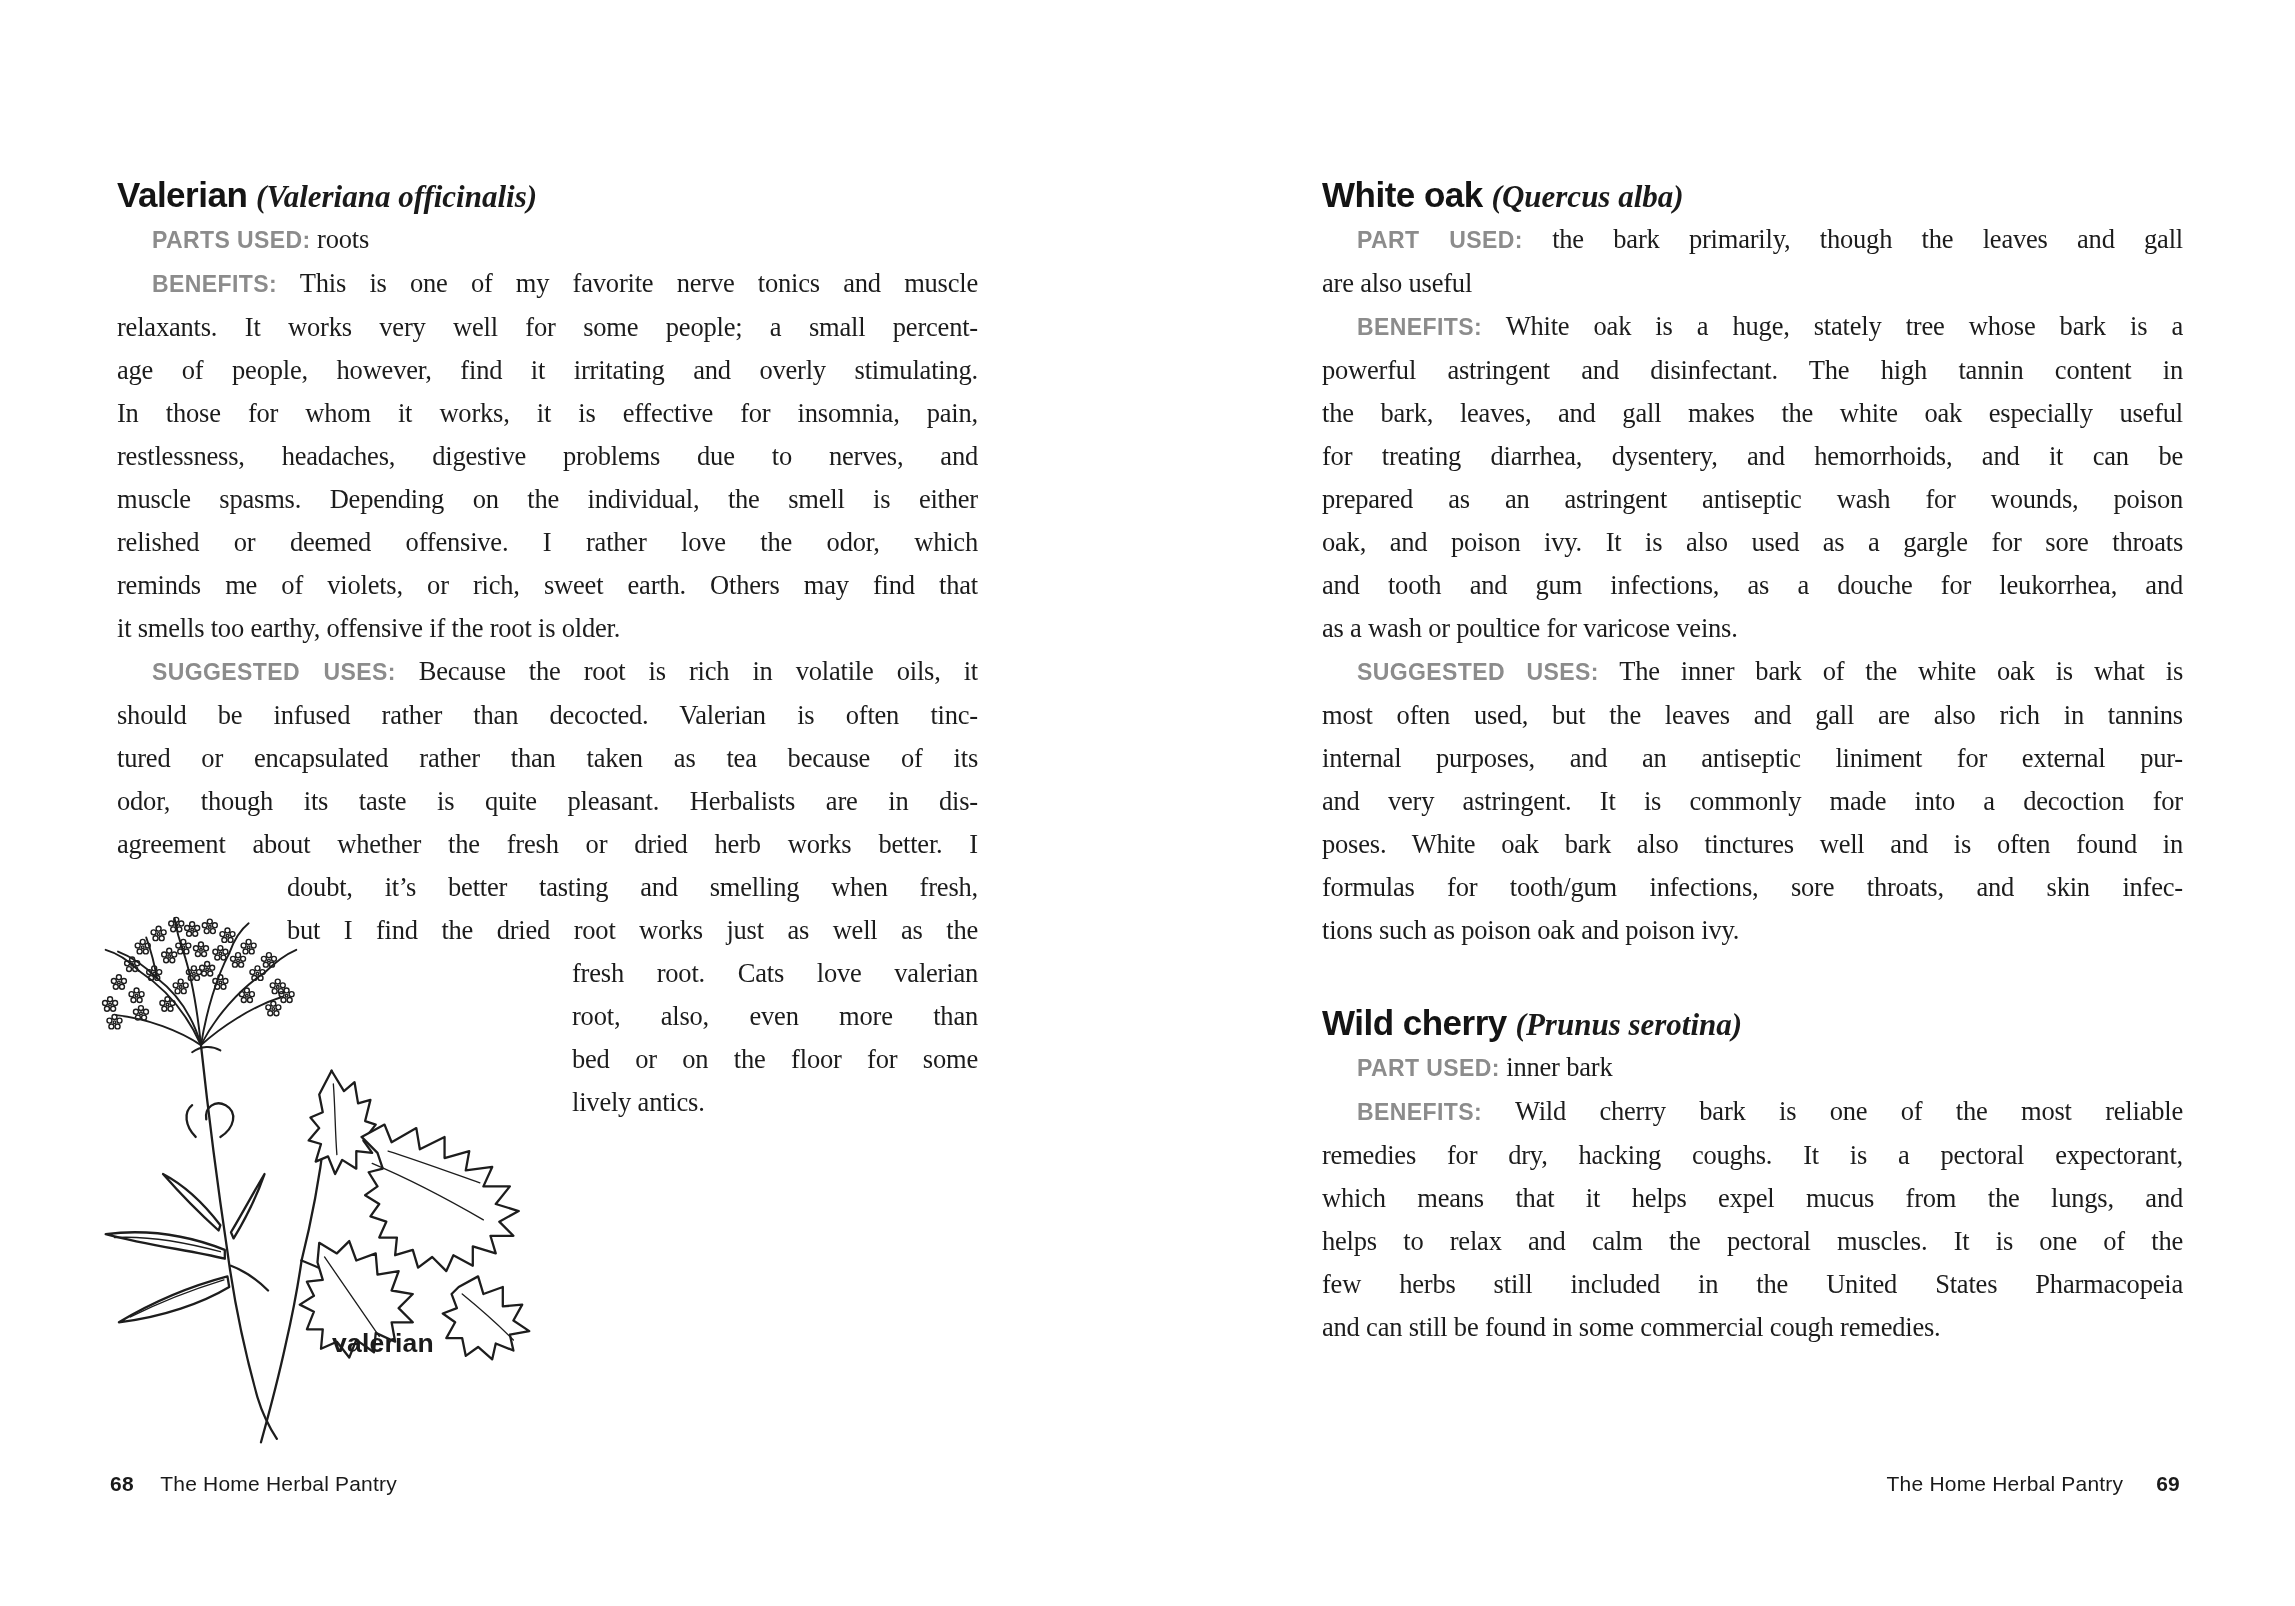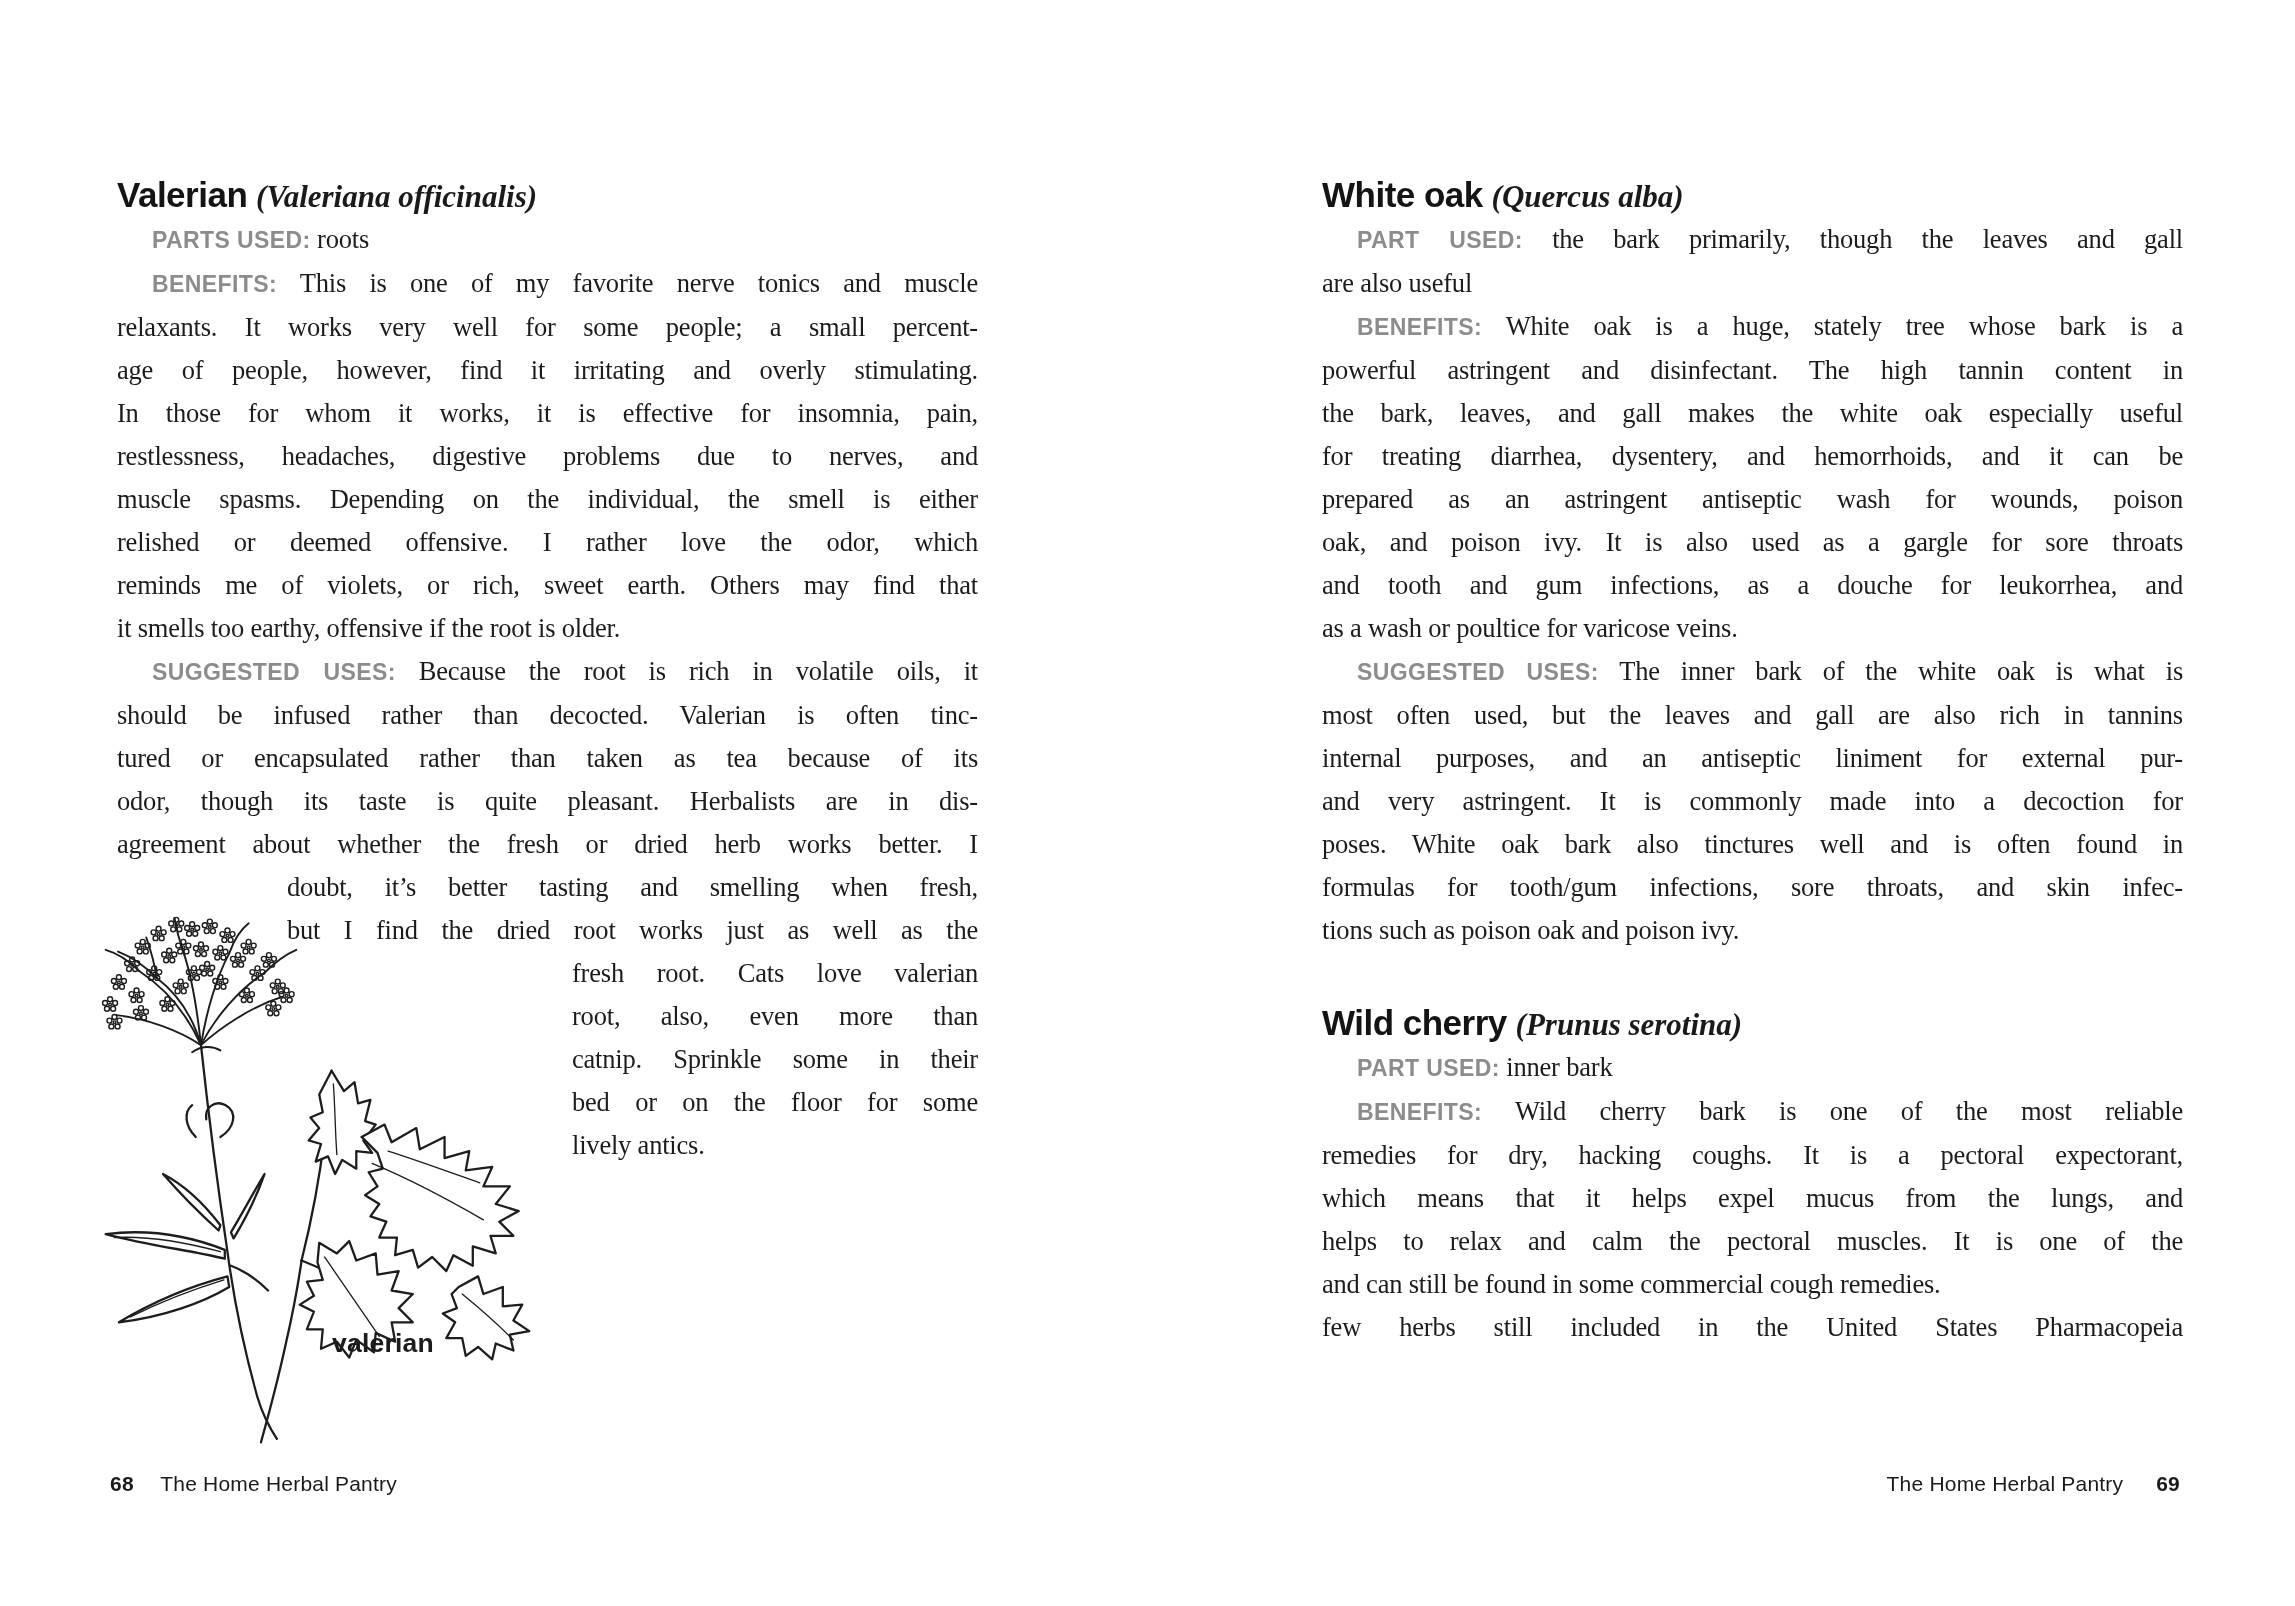--- a/index.html
+++ b/index.html
@@ -73,21 +73,20 @@
     <div class="bline">it smells too earthy, offensive if the root is older.</div>
     <div class="bline just ind-label"><span class="label">SUGGESTED USES:</span> Because the root is rich in volatile oils, it</div>
     <div class="bline just">should be infused rather than decocted. Valerian is often tinc-</div>
     <div class="bline just">tured or encapsulated rather than taken as tea because of its</div>
     <div class="bline just">odor, though its taste is quite pleasant. Herbalists are in dis-</div>
     <div class="bline just">agreement about whether the fresh or dried herb works better. I</div>
     <div class="bline just ind-mid">doubt, it’s better tasting and smelling when fresh,</div>
     <div class="bline just ind-mid">but I find the dried root works just as well as the</div>
     <div class="bline just ind-deep">fresh root. Cats love valerian</div>
     <div class="bline just ind-deep">root, also, even more than</div>
-    <div class="bline just ind-deep">catnip. Sprinkle some in their</div>
     <div class="bline just ind-deep">bed or on the floor for some</div>
     <div class="bline ind-deep">lively antics.</div>
   </div>
 <div id="col-right" class="column">
     <div class="hblock"><span>White oak</span><span class="latin">(Quercus alba)</span></div>
     <div class="bline just ind-label"><span class="label">PART USED:</span> the bark primarily, though the leaves and gall</div>
     <div class="bline">are also useful</div>
     <div class="bline just ind-label"><span class="label">BENEFITS:</span> White oak is a huge, stately tree whose bark is a</div>
     <div class="bline just">powerful astringent and disinfectant. The high tannin content in</div>
     <div class="bline just">the bark, leaves, and gall makes the white oak especially useful</div>
@@ -102,22 +101,22 @@
     <div class="bline just">and very astringent. It is commonly made into a decoction for</div>
     <div class="bline just">poses. White oak bark also tinctures well and is often found in</div>
     <div class="bline just">formulas for tooth/gum infections, sore throats, and skin infec-</div>
     <div class="bline">tions such as poison oak and poison ivy.</div>
     <div class="hblock gap"><span>Wild cherry</span><span class="latin">(Prunus serotina)</span></div>
     <div class="bline ind-label"><span class="label">PART USED:</span> inner bark</div>
     <div class="bline just ind-label"><span class="label">BENEFITS:</span> Wild cherry bark is one of the most reliable</div>
     <div class="bline just">remedies for dry, hacking coughs. It is a pectoral expectorant,</div>
     <div class="bline just">which means that it helps expel mucus from the lungs, and</div>
     <div class="bline just">helps to relax and calm the pectoral muscles. It is one of the</div>
+    <div class="bline just">few herbs still included in the United States Pharmacopeia</div>
     <div class="bline">and can still be found in some commercial cough remedies.</div>
-    <div class="bline just">few herbs still included in the United States Pharmacopeia</div>
   </div>
 
 <div id="illustration">
   <svg viewBox="0 0 545 650" width="481" height="574" xmlns="http://www.w3.org/2000/svg">
     <defs>
       <g id="fl" stroke="#1d1d1d" fill="none" stroke-width="1.6">
         <circle cx="0" cy="-6" r="2.8"></circle>
           <circle cx="5.7" cy="-1.8" r="2.8"></circle>
         <circle cx="3.5" cy="4.8" r="2.8"></circle>
           <circle cx="-3.5" cy="4.8" r="2.8"></circle>

